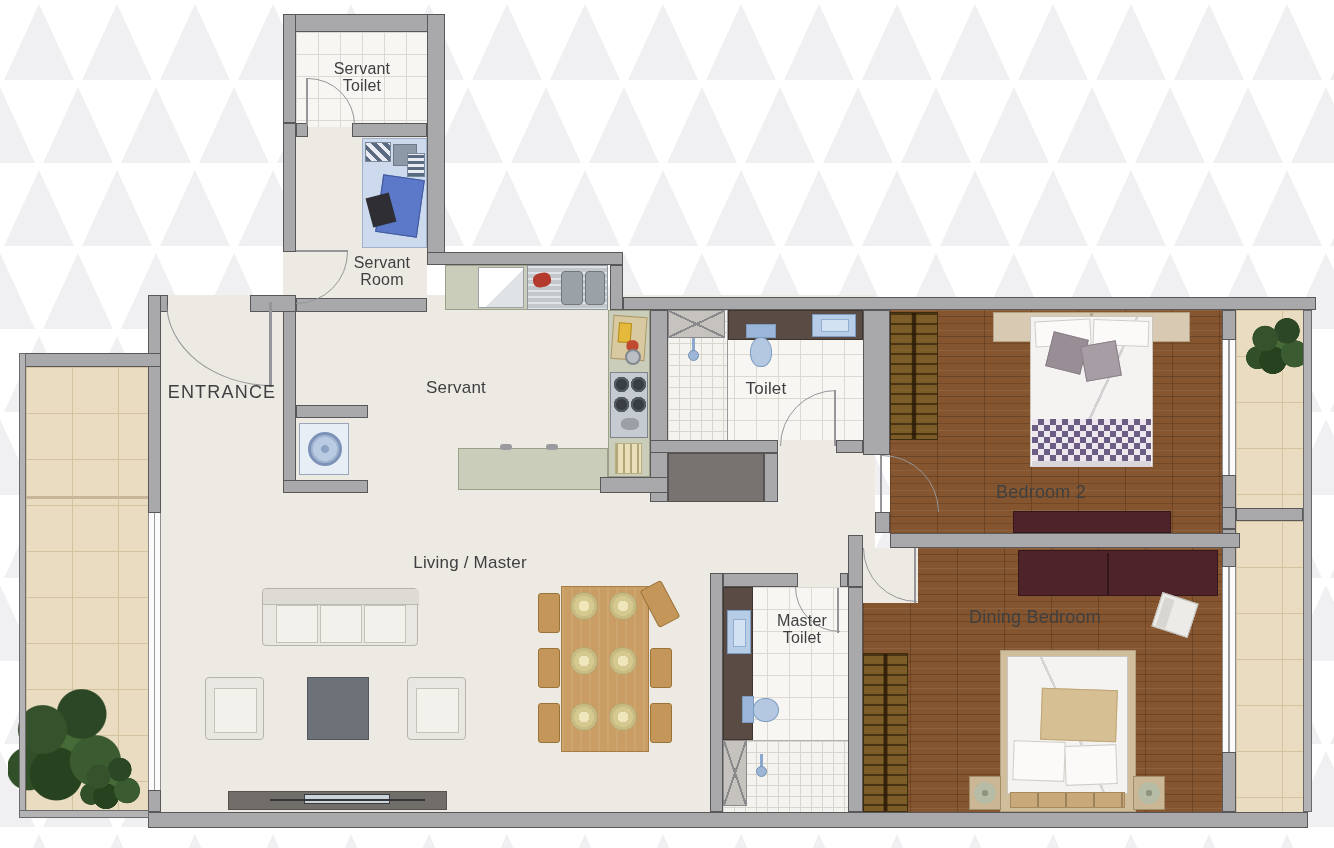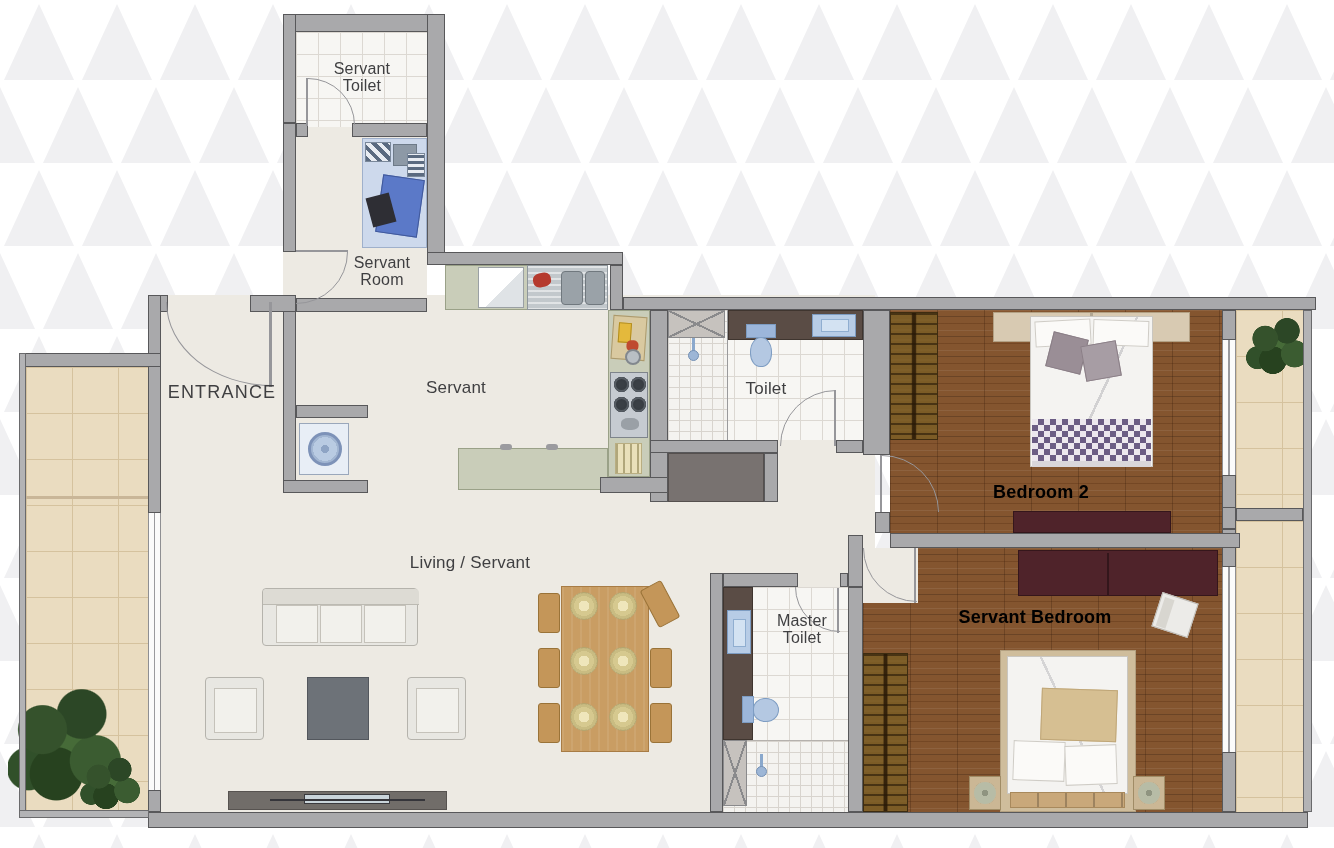--- a/index.html
+++ b/index.html
@@ -27,21 +27,21 @@
   .glass{background:#fbfbfb;border-left:1.2px solid #8f8f92;border-right:1.2px solid #8f8f92;
     background-image:linear-gradient(90deg,transparent 0 45%,#9a9a9e 45% 55%,transparent 55%);}
   .xpanel{background-color:#c6c2be;border:1.5px solid #8a8a8c;
     background-image:linear-gradient(to bottom right,transparent calc(50% - 1px),#8a8a8c calc(50% - 1px) calc(50% + 1px),transparent calc(50% + 1px)),
                      linear-gradient(to bottom left,transparent calc(50% - 1px),#8a8a8c calc(50% - 1px) calc(50% + 1px),transparent calc(50% + 1px));}
   .arcq{overflow:hidden;}
   .arcq i{display:block;position:absolute;border-radius:50%;border:1.6px solid #96969a;box-sizing:border-box;}
   .leaf{background:#96969a;}
   .lbl{color:#3f3f41;font-size:17px;line-height:1.08;text-align:center;white-space:pre-line;
        transform:translate(-50%,-50%);letter-spacing:.2px;}
-  .lblw{color:#000000;font-weight:700;font-size:18px;}
+  .lblw{color:#404040;font-weight:400;font-size:18px;}
   .plate{border-radius:50%;border:1px solid #b2a670;
     background:radial-gradient(circle,#efe6bb 0 30%,#d6c98f 30% 55%,#c9bc82 55% 70%,#e6dcab 70%);}
   .chair{background:#c49659;border:1.2px solid #9a7338;border-radius:3px;}
   .burner{border-radius:50%;background:#3a3f45;box-shadow:inset 0 0 0 2px #565c63,inset 0 0 0 4px #383d43;}
   .plant{background:
     radial-gradient(circle at 30% 32%,#35522c 0 20%,transparent 21%),
     radial-gradient(circle at 64% 20%,#2c4726 0 19%,transparent 20%),
     radial-gradient(circle at 76% 56%,#3b5c31 0 22%,transparent 23%),
     radial-gradient(circle at 42% 66%,#27421f 0 24%,transparent 25%),
     radial-gradient(circle at 18% 62%,#31502a 0 17%,transparent 18%),
@@ -284,19 +284,19 @@
     </div>
   <div class="abs leaf" style="left:914px;top:548px;width:2px;height:55px"></div>
 
   <div class="abs lbl" style="left:362px;top:77px;font-size:16px">Servant
 Toilet</div>
   <div class="abs lbl" style="left:382px;top:271px;font-size:16px">Servant
 Room</div>
   <div class="abs lbl" style="left:222px;top:393px;font-size:18px;letter-spacing:1.2px">ENTRANCE</div>
   <div class="abs lbl" style="left:456px;top:388px">Servant</div>
   <div class="abs lbl" style="left:766px;top:389px">Toilet</div>
-  <div class="abs lbl" style="left:470px;top:563px">Living / Servant</div>
+  <div class="abs lbl" style="left:470px;top:563px">Living / Master</div>
   <div class="abs lbl lblw" style="left:1041px;top:493px">Bedroom 2</div>
   <div class="abs lbl" style="left:802px;top:629px;font-size:16px">Master
 Toilet</div>
-  <div class="abs lbl lblw" style="left:1035px;top:618px">Servant Bedroom</div>
+  <div class="abs lbl lblw" style="left:1035px;top:618px">Dining Bedroom</div>
 
 </div>
 
 </body></html>

